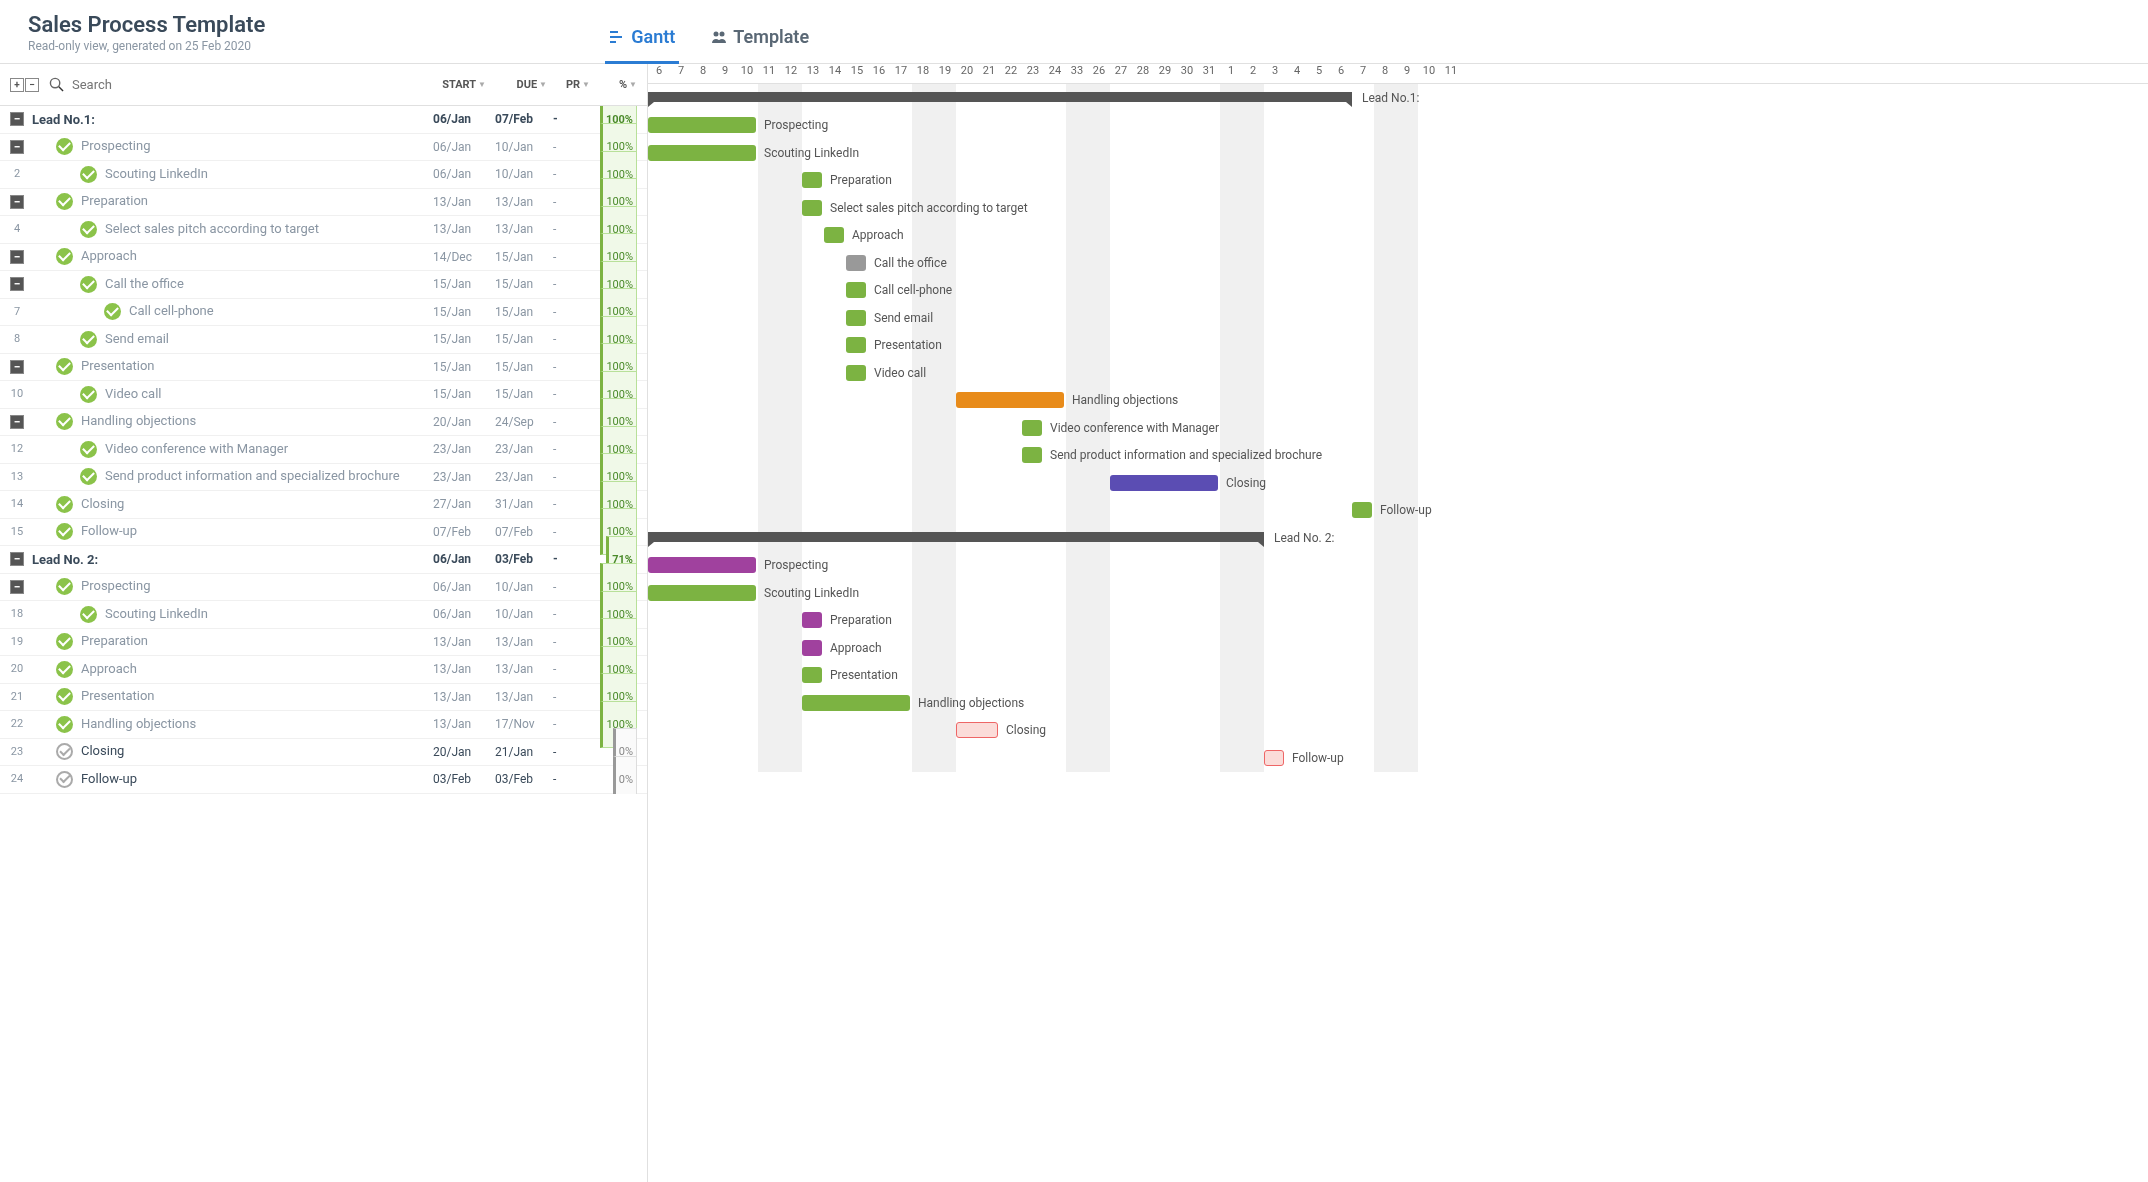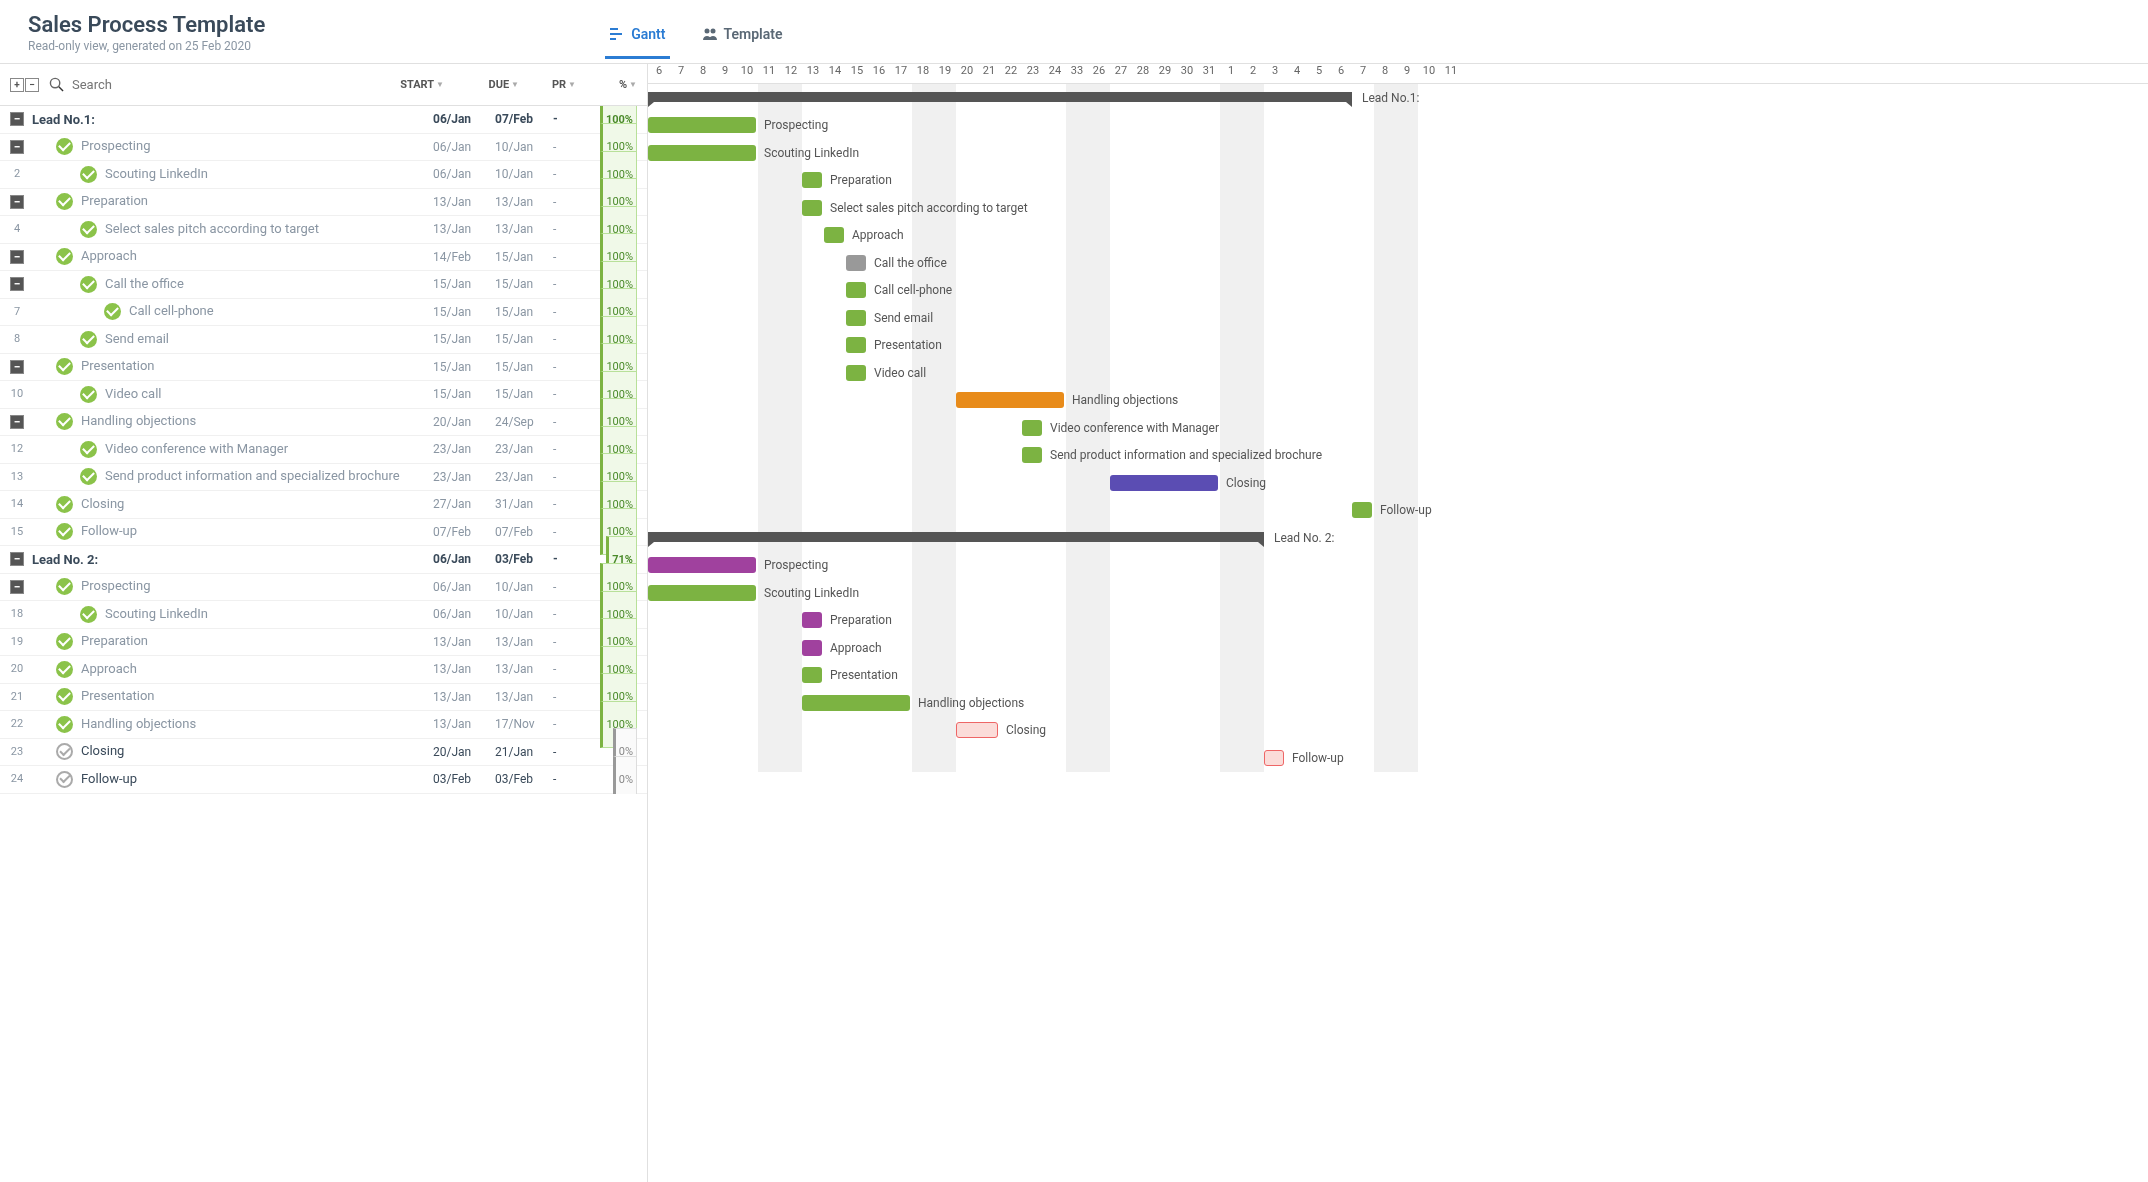--- a/index.html
+++ b/index.html
@@ -2,32 +2,32 @@
 <html><head>
 <meta charset="utf-8">
 <style>
 *{box-sizing:border-box;margin:0;padding:0;font-family:-apple-system,BlinkMacSystemFont,"Segoe UI",Roboto,sans-serif}
 body{background:#fff;color:#333;font-size:13px}
 .header{display:flex;align-items:flex-start;padding:12px 28px 0;border-bottom:1px solid #e0e0e0;height:64px}
 .title-area{flex:0 0 auto}
 .title{font-size:22px;font-weight:600;color:#3a4a5a}
 .subtitle{font-size:12px;color:#8a96a3;margin-top:2px}
 .tabs{display:flex;gap:28px;margin-left:340px;padding-top:6px}
-.tab{display:flex;align-items:center;gap:6px;font-size:14px;font-weight:600;color:#5a6875;padding:8px 4px 14px;cursor:pointer;border-bottom:3px solid transparent}
+.tab{display:flex;align-items:center;gap:6px;font-size:18px;font-weight:600;color:#5a6875;padding:8px 4px 14px;cursor:pointer;border-bottom:3px solid transparent}
 .tab.active{color:#2b7cd3;border-bottom-color:#2b7cd3}
 .tab svg{width:16px;height:16px}
 .split{display:flex;height:calc(100vh - 64px);overflow:hidden}
 .left{flex:0 0 648px;border-right:1px solid #e0e0e0;display:flex;flex-direction:column}
 .left-header{display:flex;align-items:center;height:42px;border-bottom:1px solid #e0e0e0;padding:0 10px}
 .exp-btns{display:flex;gap:1px}
 .exp-btn{width:14px;height:14px;border:1px solid #888;background:#fff;display:flex;align-items:center;justify-content:center;font-size:10px;font-weight:bold;color:#555;cursor:pointer}
 .search-area{display:flex;align-items:center;gap:8px;margin-left:10px;flex:1}
 .search-icon{width:15px;height:15px;stroke:#666;fill:none}
 .search-input{border:none;outline:none;font-size:13px;color:#666;flex:1}
-.cols{display:flex;gap:17px;margin-left:auto}
+.cols{display:flex;gap:3px;margin-left:auto}
 .col-head{font-size:11px;font-weight:700;color:#555;text-align:right;display:flex;align-items:center;justify-content:flex-end;gap:2px}
 .col-head.start{width:62px}
 .col-head.due{width:58px}
 .col-head.pr{width:40px}
 .col-head.pct{width:44px}
 .filt{font-size:8px;color:#aaa}
 .rows{overflow-y:auto}
 .row{display:flex;align-items:center;height:27.5px;border-bottom:1px solid #f0f0f0;padding:0 10px}
 .row.group{font-weight:700;color:#3a4a5a}
 .toggle{width:14px;height:14px;border:1px solid #888;background:#555;color:#fff;display:flex;align-items:center;justify-content:center;font-size:12px;font-weight:bold;cursor:pointer;flex-shrink:0}
@@ -172,21 +172,21 @@
           <div class="idx">4</div>
           <div class="taskname indent-2"><span class="check done" style="margin-right: 8px; display: inline-flex; vertical-align: middle;"></span><span>Select sales pitch according to target</span></div>
           <div class="cell start">13/Jan</div>
           <div class="cell due">13/Jan</div>
           <div class="cell pr">-</div>
           <div class="cell pct"><span class="pct-badge">100%</span></div>
         </div>
         <div class="row">
           <div class="toggle">−</div>
           <div class="taskname indent-1"><span class="check done" style="margin-right: 8px; display: inline-flex; vertical-align: middle;"></span><span>Approach</span></div>
-          <div class="cell start">14/Feb</div>
+          <div class="cell start">14/Dec</div>
           <div class="cell due">15/Jan</div>
           <div class="cell pr">-</div>
           <div class="cell pct"><span class="pct-badge">100%</span></div>
         </div>
         <div class="row">
           <div class="toggle">−</div>
           <div class="taskname indent-2"><span class="check done" style="margin-right: 8px; display: inline-flex; vertical-align: middle;"></span><span>Call the office</span></div>
           <div class="cell start">15/Jan</div>
           <div class="cell due">15/Jan</div>
           <div class="cell pr">-</div>

